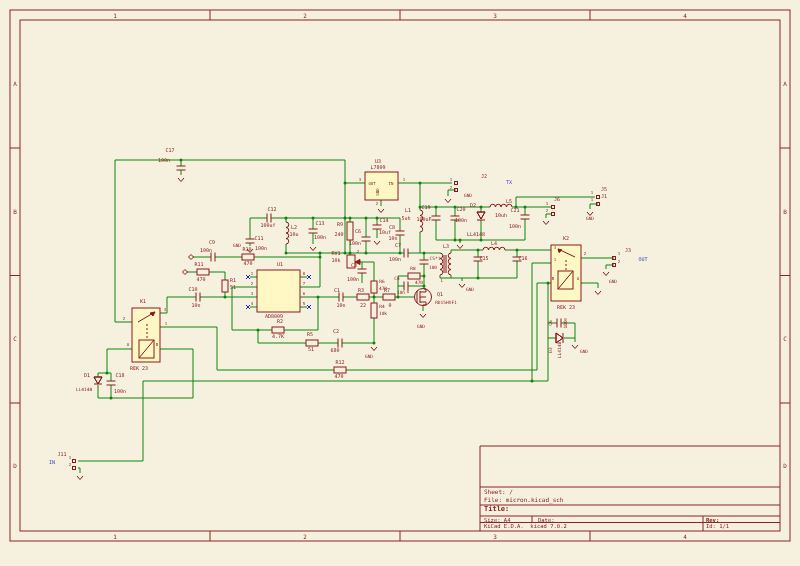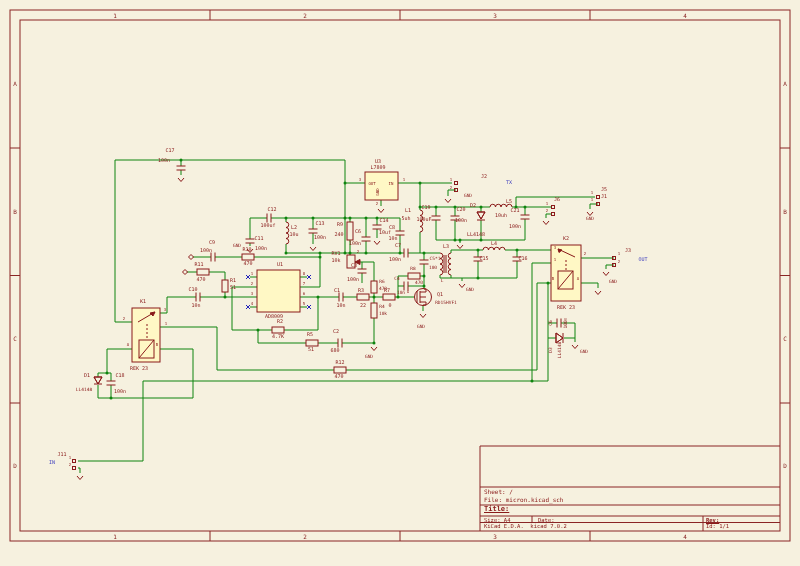--- a/index.html
+++ b/index.html
@@ -1,20 +1,20 @@
 <!DOCTYPE html>
 <html><head>
 <meta charset="utf-8">
 <style>
   html,body{margin:0;padding:0;}
   body{width:800px;height:566px;font-family:"DejaVu Sans Mono",monospace;}
   .page{position:relative;width:800px;height:566px;overflow:hidden;}
   svg{position:absolute;left:0;top:0;}
   .tb-text{position:absolute;color:#8a1a1a;font-size:6px;line-height:7px;white-space:pre;}
-  .tb-bold{font-weight:bold;text-decoration:underline;}
+  .tb-bold{font-weight:bold;}
 </style>
 </head>
 <body style="background: rgb(246, 241, 223);">
 
 <div class="page">
   <svg id="sch" width="800" height="566" viewBox="0 0 800 566" style="background: rgb(246, 241, 223);">
       <rect x="10" y="10" width="780" height="531" fill="none" stroke="#8a2525"></rect>
       <rect x="20" y="20" width="760" height="511" fill="none" stroke="#8a2525"></rect>
       <line x1="210" y1="10" x2="210" y2="20" stroke="#8a2525" stroke-width="1"></line>
       <line x1="210" y1="531" x2="210" y2="541" stroke="#8a2525" stroke-width="1"></line>

